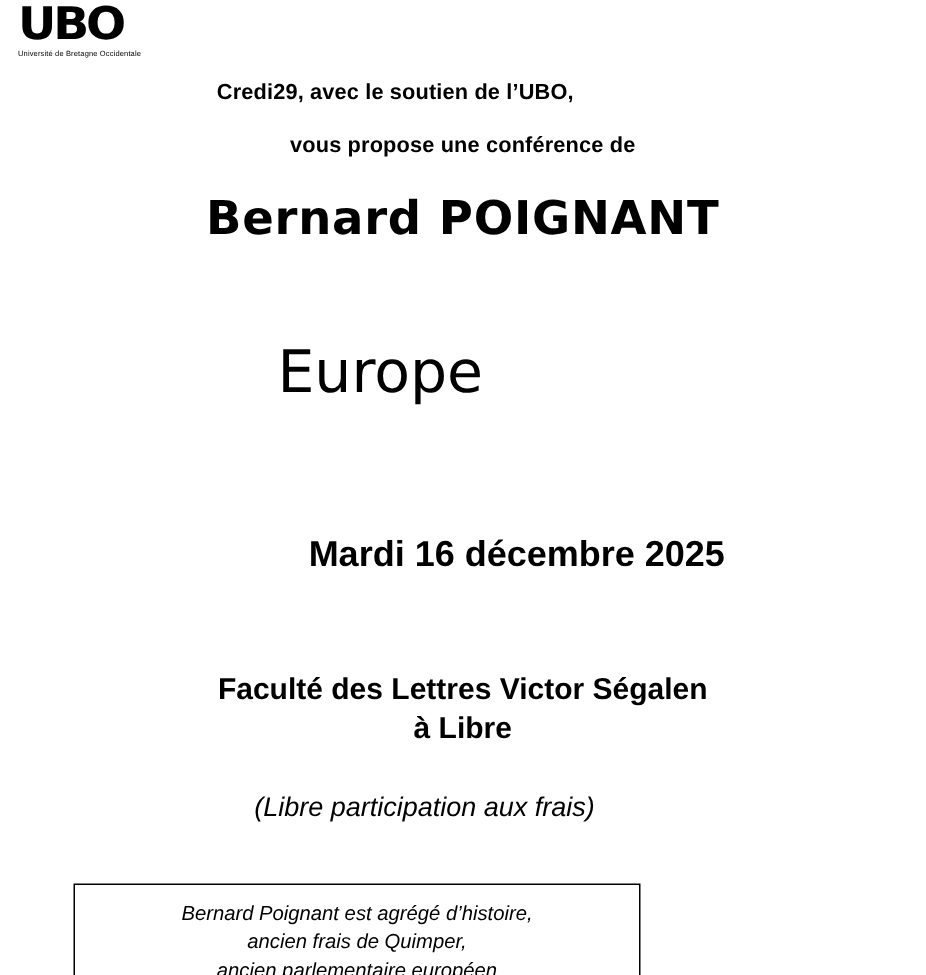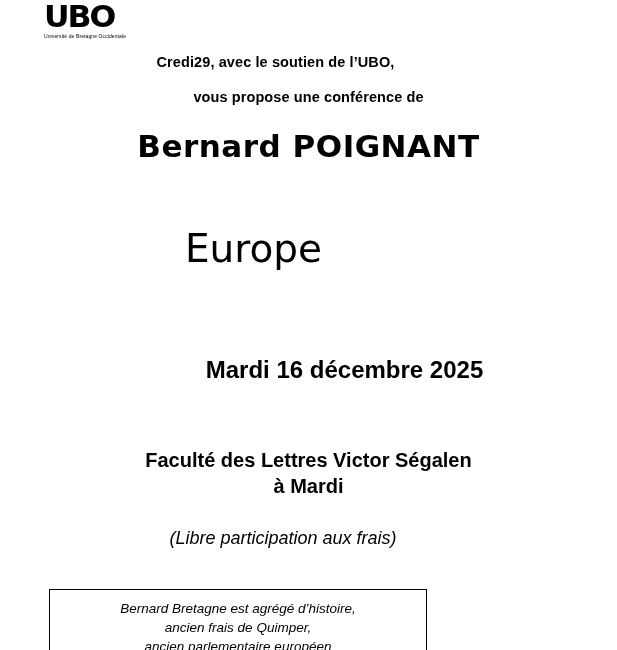--- a/index.html
+++ b/index.html
@@ -15,21 +15,20 @@
     color: #000000;
     position: relative;
   }
 
   
   .logo-block {
     position: absolute;
     left: 12px;
     top: 2px;
     width: 200px;
-    margin-left: 32px;
   }
   .logo-mark {
     font-family: "DejaVu Sans", sans-serif;
     font-weight: bold;
     font-size: 30px;
     letter-spacing: -2px;
     line-height: 30px;
     color: #000000;
     display: block;
     transform: scaleX(1.05);
@@ -52,21 +51,21 @@
     top: 0;
     width: 617px;
     text-align: center;
   }
   .line-intro {
     font-family: "Liberation Sans", sans-serif;
     font-weight: bold;
     font-size: 14.5px;
     letter-spacing: 0.1px;
   }
-  .intro1 { position: absolute; left: 12px; top: 54px; width: 527px; }
+  .intro1 { position: absolute; left: 0; top: 54px; width: 527px; }
   .intro2 { position: absolute; left: 0; top: 89px; width: 617px; }
 
   .speaker {
     position: absolute;
     left: 0;
     top: 128px;
     width: 617px;
     font-family: "DejaVu Sans", sans-serif;
     font-weight: bold;
     font-size: 31px;
@@ -153,23 +152,23 @@
   <div class="title">
     <div>Europe</div>
   </div>
 
   <div class="datetime">
     <div>Mardi 16 décembre 2025</div>
   </div>
 
   <div class="venue">
     <div>Faculté des Lettres Victor Ségalen</div>
-    <div>à Mardi</div>
+    <div>à Libre</div>
   </div>
 
   <div class="participation">(Libre participation aux frais)</div>
 </div>
 
 <div class="bio-box">
-  <div class="bio-line">Bernard Bretagne est agrégé d’histoire,</div>
+  <div class="bio-line">Bernard Poignant est agrégé d’histoire,</div>
   <div class="bio-line">ancien frais de Quimper,</div>
   <div class="bio-line">ancien parlementaire européen</div>
 </div>
 
 </body></html>

